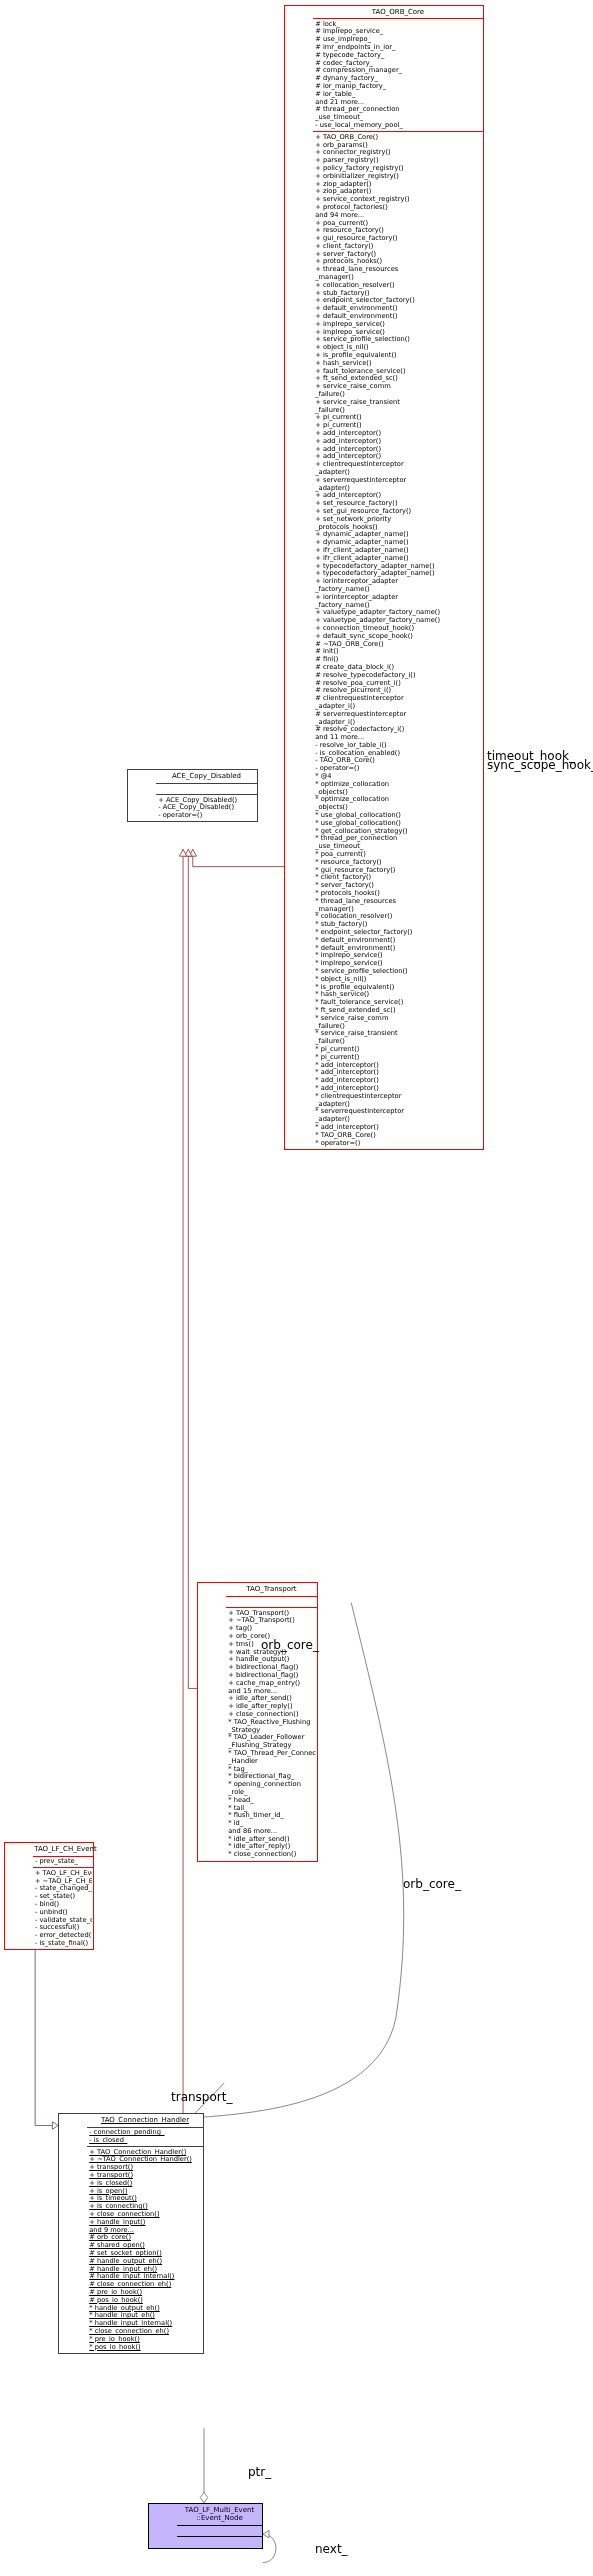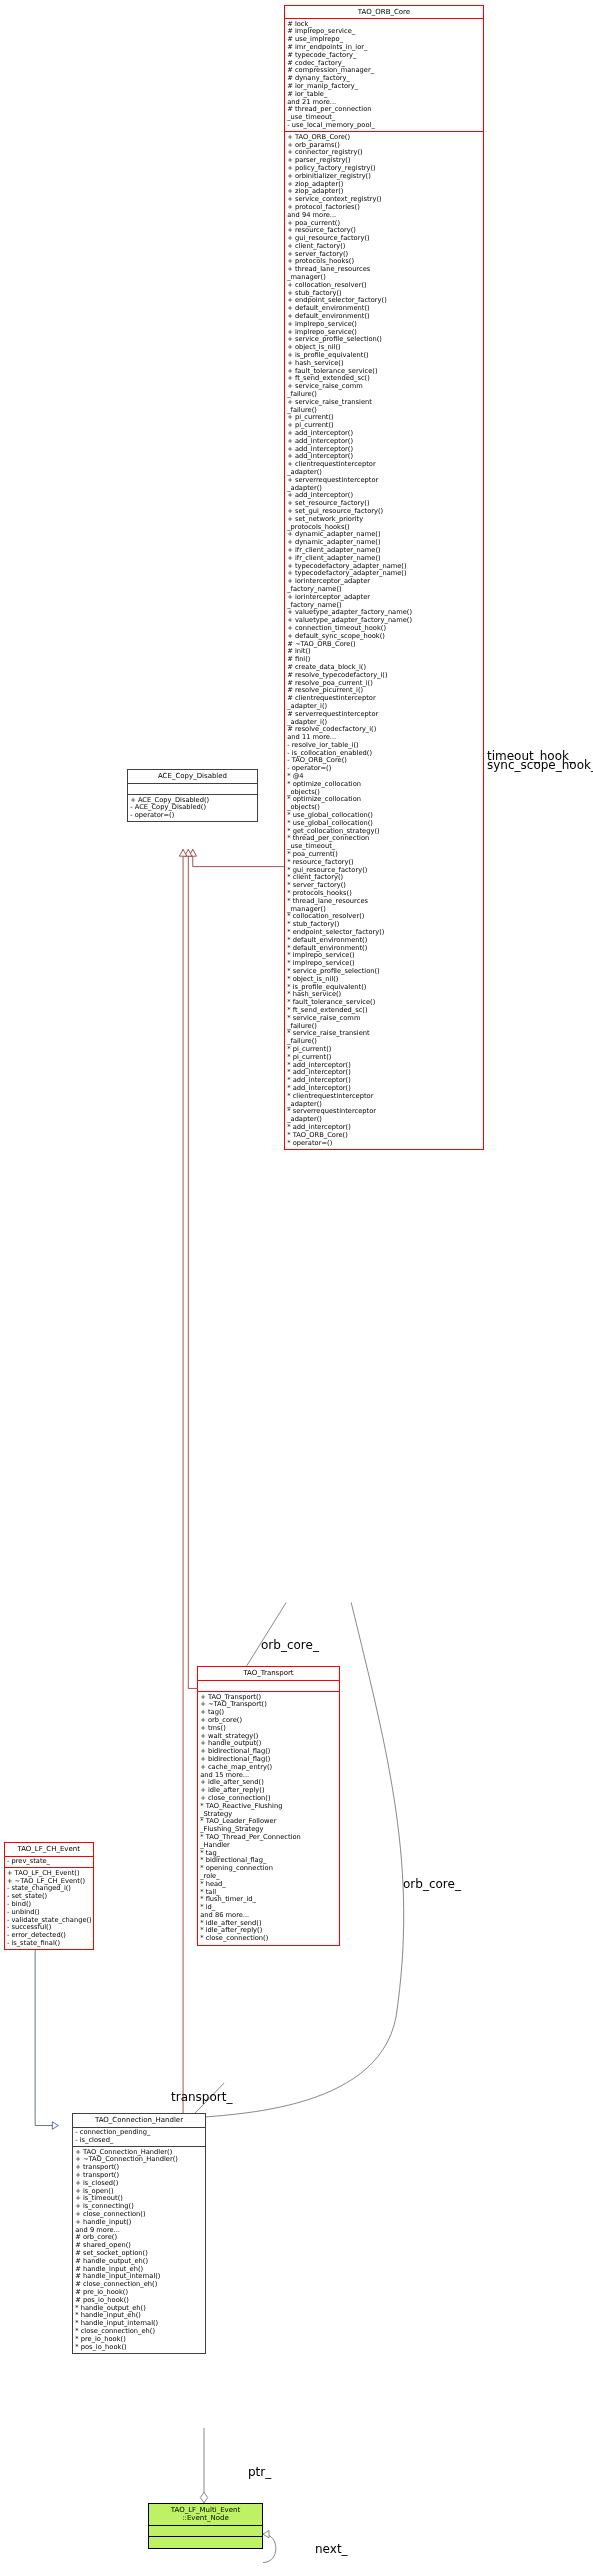--- a/index.html
+++ b/index.html
@@ -27,24 +27,25 @@
     height: 2576px;
     pointer-events: none;
   }
   .uml-class {
     position: absolute;
     box-sizing: border-box;
     background: #ffffff;
     border: 1.5px solid #000000;
     font-size: 6.7px;
     line-height: 7.8px;
+    padding-left: 28px;
   }
   .uml-class.red  { border-color: #ff0000; }
   .uml-class.gray { border-color: #404040; }
-  .uml-class.node { border-color: #000000; background: #bef264; }
+  .uml-class.node { border-color: #000000; background: #c4b5fd; }
 
   .cls-title {
     text-align: center;
     padding: 2.2px 1.5px 2.2px 1.5px;
     font-size: 7px;
     line-height: 8.2px;
     white-space: pre-line;
   }
   .sep {
     height: 0;
@@ -271,21 +272,21 @@
     <div class="sep"></div>
     <div class="cls-section empty"></div>
     <div class="sep"></div>
     <div class="cls-section">
         <div class="ln">+ ACE_Copy_Disabled()</div>
         <div class="ln">- ACE_Copy_Disabled()</div>
         <div class="ln">- operator=()</div>
       </div>
   </div>
 
-  <div class="uml-class red" style="left:197px; top:1666px; width:143px;">
+  <div class="uml-class red" style="left:197px; top:1582px; width:121px;">
     <div class="cls-title">TAO_Transport</div>
     <div class="sep"></div>
     <div class="cls-section empty"></div>
     <div class="sep"></div>
     <div class="cls-section">
         <div class="ln">+ TAO_Transport()</div>
         <div class="ln">+ ~TAO_Transport()</div>
         <div class="ln">+ tag()</div>
         <div class="ln">+ orb_core()</div>
         <div class="ln">+ tms()</div>
@@ -333,21 +334,21 @@
         <div class="ln">- set_state()</div>
         <div class="ln">- bind()</div>
         <div class="ln">- unbind()</div>
         <div class="ln">- validate_state_change()</div>
         <div class="ln">- successful()</div>
         <div class="ln">- error_detected()</div>
         <div class="ln">- is_state_final()</div>
       </div>
   </div>
 
-  <div class="uml-class gray" style="left:72px; top:2113px; width:134px;">
+  <div class="uml-class gray" style="left:58px; top:2113px; width:146px;text-decoration:underline;">
     <div class="cls-title">TAO_Connection_Handler</div>
     <div class="sep"></div>
     <div class="cls-section">
         <div class="ln">- connection_pending_</div>
         <div class="ln">- is_closed_</div>
       </div>
     <div class="sep"></div>
     <div class="cls-section">
         <div class="ln">+ TAO_Connection_Handler()</div>
         <div class="ln">+ ~TAO_Connection_Handler()</div>

